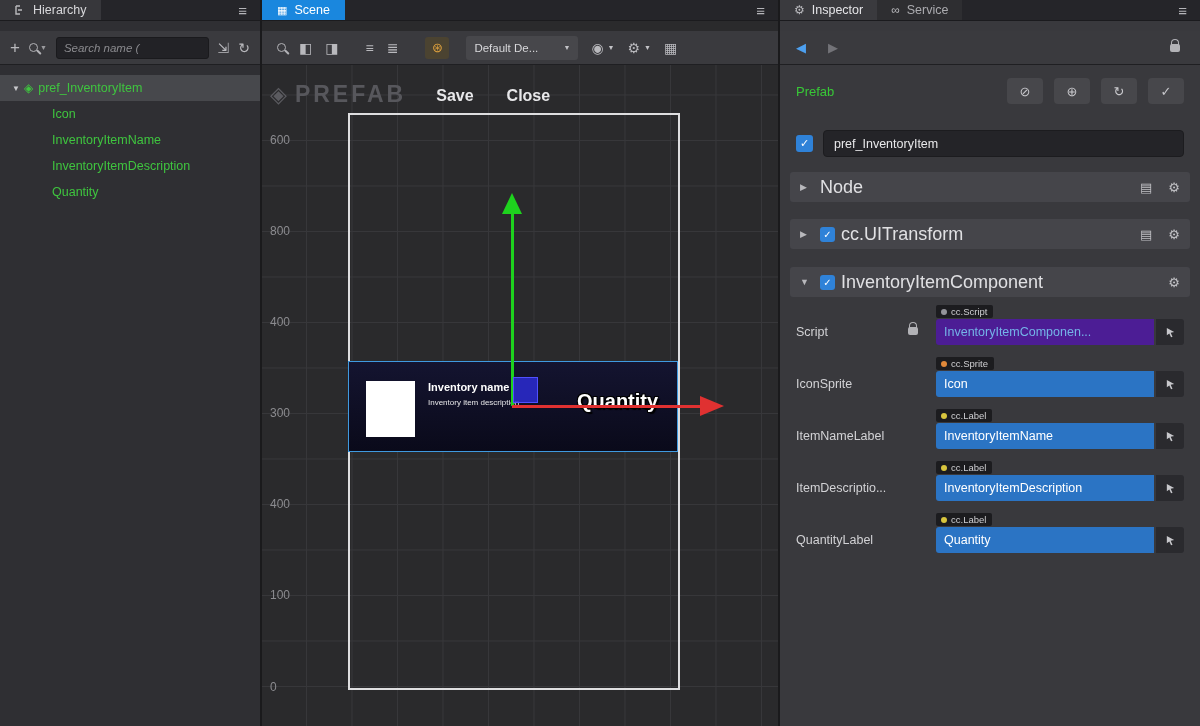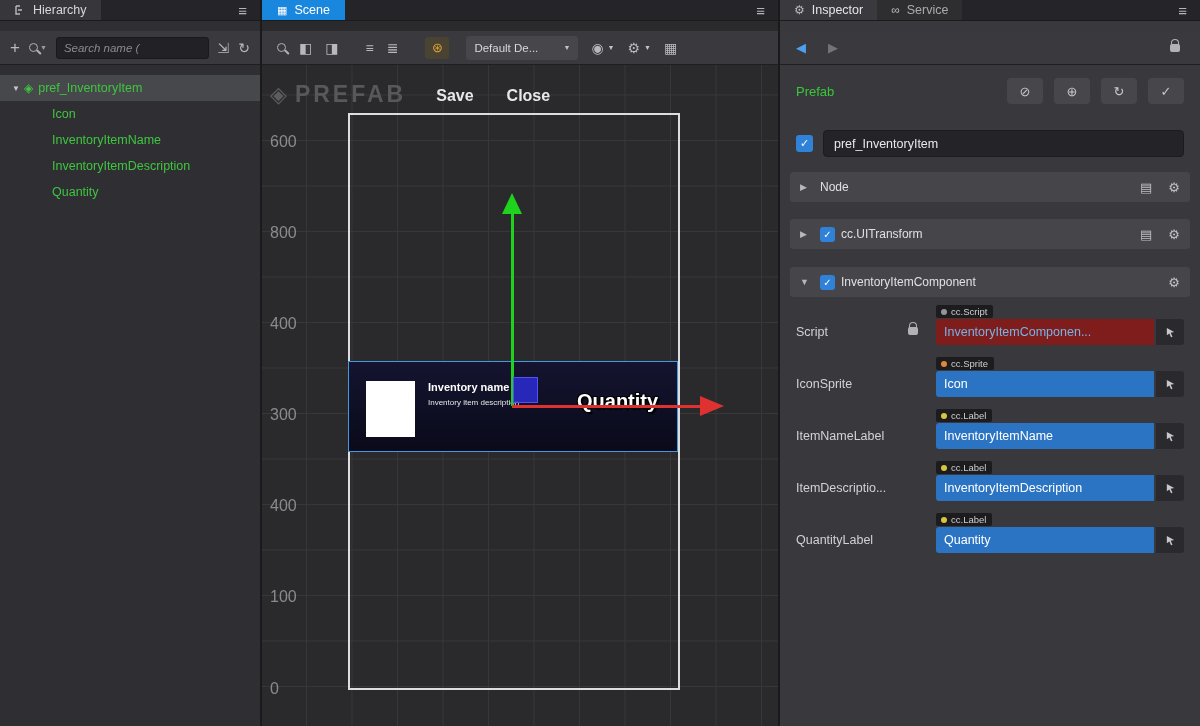--- a/index.html
+++ b/index.html
@@ -51,21 +51,21 @@
   .tool-group{display:inline-flex;gap:13px;align-items:center}
   .tool-highlight{background:#4b4331;border-radius:3px;width:24px;height:22px;color:#e2a33e;font-size:13px}
   .dim-dropdown{display:inline-flex;align-items:center;justify-content:space-between;width:112px;height:24px;
                 background:#47474b;border-radius:3px;padding:0 8px;color:#d8d8db;font-size:11.5px;cursor:pointer;margin-left:4px}
   .dim-dropdown .caret,.drop-caret{font-size:7px;color:#c3c3c7;margin-left:4px}
   .icon-drop{display:inline-flex;align-items:center;cursor:pointer}
 
   .viewport{position:absolute;top:65px;left:0;right:0;bottom:0;overflow:hidden;background-color:#2a2a2c;
     background-image:linear-gradient(#37373a 1px,transparent 1px),linear-gradient(90deg,#37373a 1px,transparent 1px);
     background-size:45.5px 45.5px;background-position:44px 29.5px}
-  .ruler-label{position:absolute;left:8px;color:#8b8b8f;font-size:16px}
+  .ruler-label{position:absolute;left:8px;color:#8b8b8f;font-size:12px}
   .banner{position:absolute;left:8px;top:16px;display:flex;align-items:center;gap:8px}
   .watermark-icon{color:#5b5b60;font-size:22px}
   .watermark{color:#57575c;font-size:23px;font-weight:bold;letter-spacing:3px}
   .banner-btn{color:#e8e8ea;font-size:16px;font-weight:bold;margin-left:22px;cursor:pointer;align-self:flex-end;padding-bottom:3px}
   .bounds-rect{position:absolute;left:86px;top:48px;width:332px;height:577px;border:2px solid #dedee0}
   .item-node{position:absolute;left:86px;top:296px;width:330px;height:91px;border:1.5px solid #3f9ae0;
              background:linear-gradient(180deg,#141430,#0a0a1a);cursor:move}
   .item-sprite{position:absolute;left:17px;top:19px;width:49px;height:56px;background:#fff}
   .item-name{position:absolute;left:79px;top:19px;color:#fff;font-size:11px;font-weight:bold}
   .item-desc{position:absolute;left:79px;top:36px;color:#e6e6e8;font-size:8px}
@@ -100,39 +100,39 @@
   .name-row{display:flex;align-items:center;margin:26px 16px 0 16px;gap:10px}
   .checkbox{width:17px;height:17px;background:#2f82d8;border-radius:3px;color:#fff;font-size:11px;
             line-height:17px;text-align:center;flex:0 0 auto;cursor:pointer}
   .name-input{flex:1;height:27px;background:#242428;border:1px solid #1c1c1f;border-radius:4px;
               color:#e8e8ea;font-size:12.5px;padding:0 10px;font-family:"Liberation Sans",sans-serif}
 
   .section{display:flex;align-items:center;height:30px;background:#45454a;border-radius:3px;
            margin:0 10px;padding:0 10px;cursor:pointer}
   .section.mt1{margin-top:15px}.section.mt2{margin-top:17px}.section.mt3{margin-top:18px}
   .section .s-caret{color:#b8b8bc;font-size:9px;width:14px}
-  .section .s-label{color:#e0e0e3;font-size:12px;margin-left:6px}
+  .section .s-label{color:#e0e0e3;font-size:18px;margin-left:6px}
   .section .s-icons{margin-left:auto;display:flex;gap:16px;color:#c0c0c4;font-size:13px}
   .section .checkbox{width:15px;height:15px;line-height:15px;font-size:10px;margin-left:6px}
 
   .props{margin-top:8px}
   .prop-row{display:flex;align-items:flex-end;margin:0 16px 12px 16px;height:40px;position:relative}
   .prop-label{width:112px;color:#d2d2d5;font-size:12.5px;padding-bottom:6px;white-space:nowrap;overflow:hidden}
   .prop-label.wide{width:140px}
   .lock-slot{width:28px;padding-bottom:7px}
   .field-wrap{flex:1;position:relative;padding-top:14px}
   .type-pill{position:absolute;top:0;left:0;background:#1c1c1f;border-radius:2px;font-size:9.5px;
              color:#cfcfd2;padding:1px 6px 1px 5px;display:inline-flex;align-items:center;gap:4px;white-space:nowrap}
   .dot{width:6px;height:6px;border-radius:50%;display:inline-block}
   .dot-grey{background:#94949a}.dot-orange{background:#e0883a}.dot-yellow{background:#d8c53e}
   .field-line{display:flex}
   .ref-field{flex:1;height:26px;line-height:26px;border-radius:3px 0 0 3px;padding:0 8px;font-size:12.5px;
              overflow:hidden;white-space:nowrap;cursor:pointer}
   .ref-field.blue{background:#2b74c4;color:#fff}
-  .ref-field.muted{background:#7f1d1d;color:#74b4e8}
+  .ref-field.muted{background:#4c1d95;color:#74b4e8}
   .picker-btn{width:28px;height:26px;margin-left:2px;background:#2a2a2e;border:none;border-radius:0 3px 3px 0;
               cursor:pointer;display:flex;align-items:center;justify-content:center}
   .add-component{display:block;margin:26px auto 0;width:150px;height:28px;background:#56575c;border:none;
                  border-radius:4px;color:#ececef;font-size:12.5px;cursor:pointer;font-family:"Liberation Sans",sans-serif}
 </style>
 </head>
 <body>
 
 <div class="app">
 

